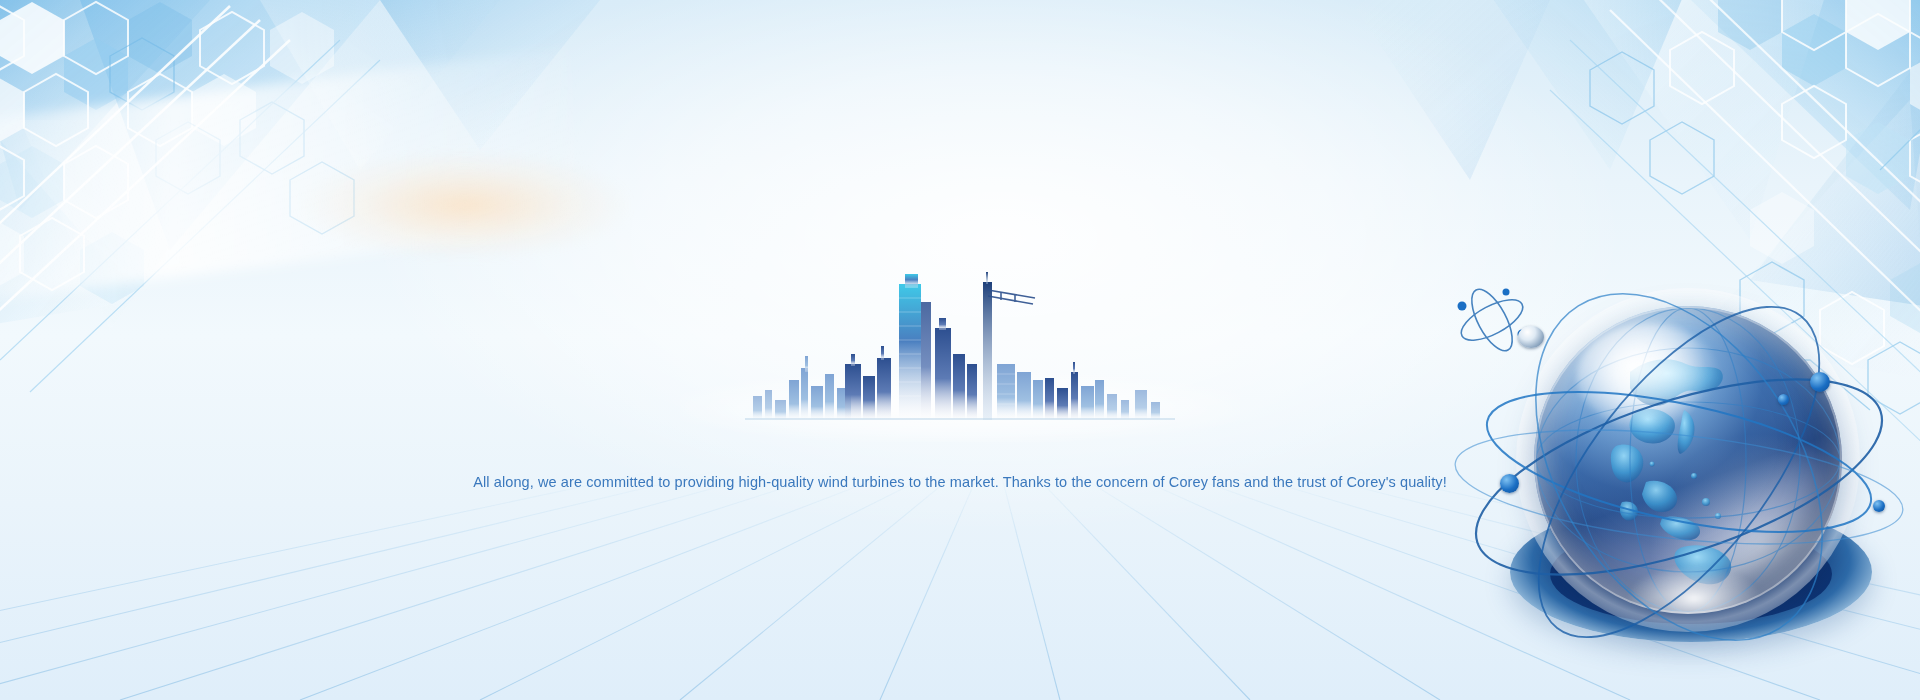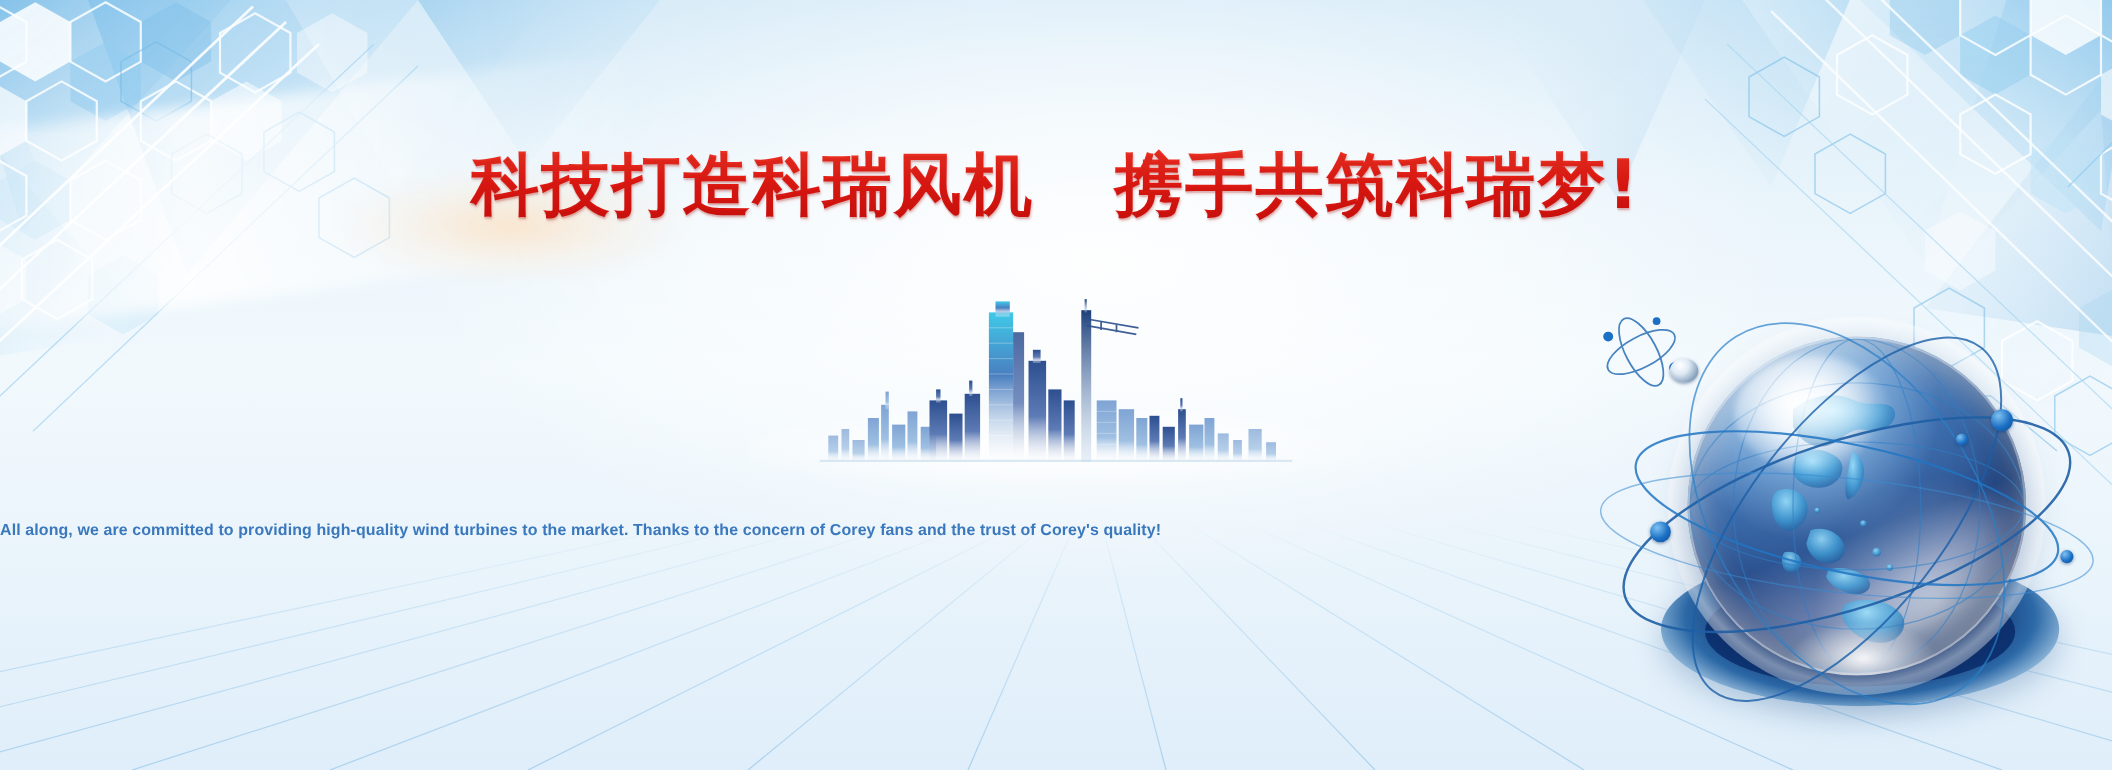--- a/index.html
+++ b/index.html
@@ -63,23 +63,23 @@
   }
 
   
   .sub-cn{
     position:absolute; left:0; right:0; top:432px; text-align:center;
     font-family:"DejaVu Sans","Liberation Sans",sans-serif;
     font-size:25px; font-weight:400; letter-spacing:.5px;
     color:#2f6db5;
   }
   .sub-en{
-    position:absolute; left:0; right:0; top:474px; text-align:left;
+    position:absolute; left:0; right:0; top:474px; text-align:center;
     font-family:"Liberation Sans",sans-serif;
-    font-size:14.5px; font-weight:700; letter-spacing:.1px;
+    font-size:14.5px; font-weight:400; letter-spacing:.1px;
     color:#3a78bd;
   }
 
   
   .globe-wrap{ position:absolute; right:28px; top:288px; width:400px; height:390px; pointer-events:none; }
 
   .disc{
     position:absolute; left:18px; top:214px; width:362px; height:140px;
     border-radius:50%;
     background:
@@ -278,25 +278,20 @@
     <g stroke="#8ec9ec" stroke-width="1.3" opacity=".75" fill="none">
       <path d="M640 380 L760 380 L820 430"></path>
       <path d="M600 420 L700 420 L770 480"></path>
       <path d="M830 190 L870 150 L900 150"></path>
     </g>
   </svg>
 
   <div class="sweep"></div>
   <div class="glow-warm"></div>
 
-  <div class="headline">
-    <span>科技打造科瑞风机</span>
-    <span class="sp"></span>
-    <span>携手共筑科瑞梦!</span>
-  </div>
 
   <div class="city-haze"></div>
   <svg class="city" viewBox="0 0 430 152" preserveAspectRatio="none">
     <defs>
       <linearGradient id="bA" x1="0" y1="0" x2="0" y2="1">
         <stop offset="0%" stop-color="#3fc9e8"></stop>
         <stop offset="42%" stop-color="#4a7fc0"></stop>
         <stop offset="100%" stop-color="#ffffff" stop-opacity=".25"></stop>
       </linearGradient>
       <linearGradient id="bB" x1="0" y1="0" x2="0" y2="1">

